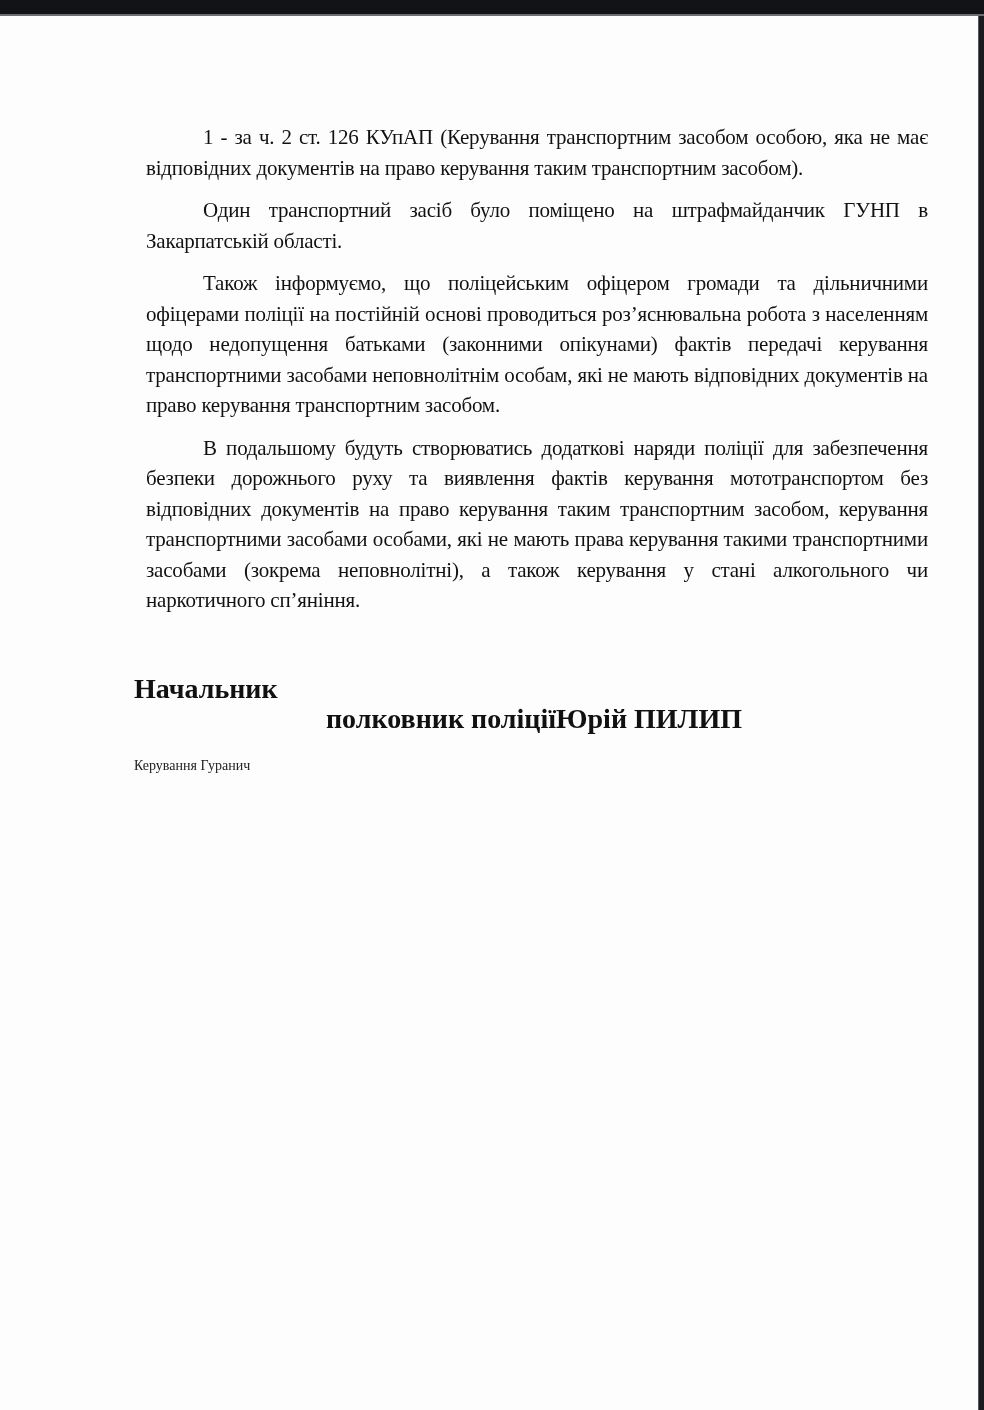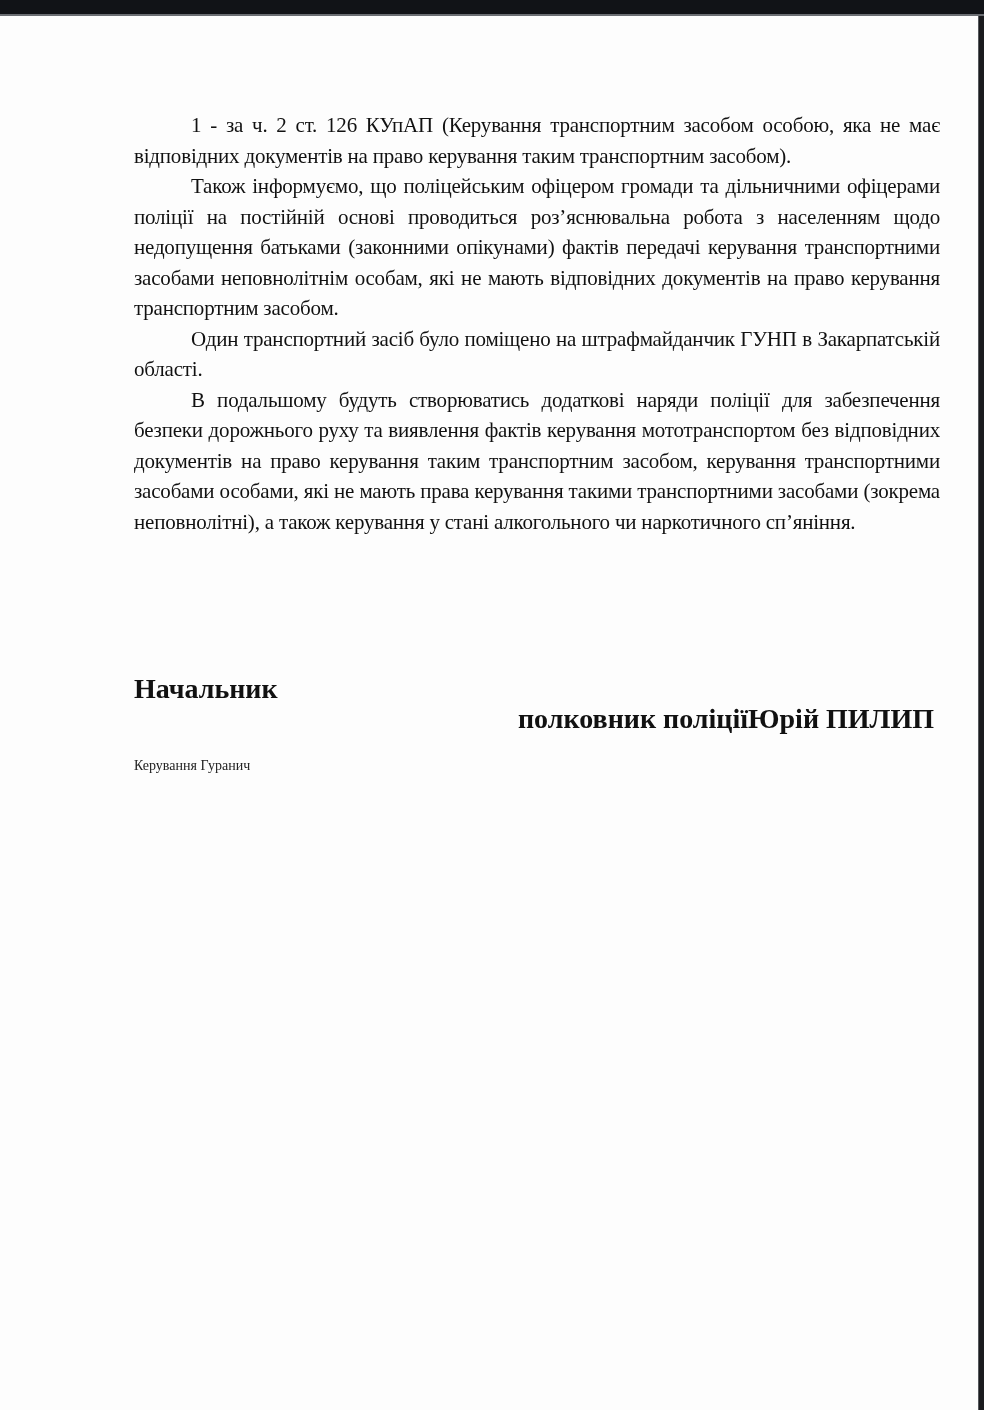--- a/index.html
+++ b/index.html
@@ -52,40 +52,40 @@
       left: 134px;
       top: 110px;
       width: 806px;
       font-family: "Liberation Serif", serif;
       font-size: 21px;
       line-height: 30.5px;
       color: #111;
       letter-spacing: -0.2px;
     }
     .para {
-      margin: 0;
+      margin: 12px;
       text-align: justify;
       text-indent: 57px;
       -webkit-hyphens: none;
       hyphens: none;
     }
     .signature {
       position: absolute;
       left: 134px;
       top: 674px;
       width: 800px;
       font-family: "Liberation Serif", serif;
       font-weight: bold;
       font-size: 28px;
       line-height: 30px;
       color: #111;
     }
     .sig-row {
       display: flex;
-      justify-content: flex-end;
+      justify-content: center;
       align-items: baseline;
     }
     .sig-name {
     }
     .executor {
       position: absolute;
       left: 134px;
       top: 758px;
       font-family: "Liberation Serif", serif;
       font-size: 14px;
@@ -97,22 +97,22 @@
 
 <div class="top-bar"></div>
 <div class="top-bar-edge"></div>
 
 <div class="page">
 </div>
 <div class="right-edge"></div>
 
 <div class="body-text">
   <p class="para">1 - за ч. 2 ст. 126 КУпАП (Керування транспортним засобом особою, яка не має відповідних документів на право керування таким транспортним засобом).</p>
+  <p class="para">Один транспортний засіб було поміщено на штрафмайданчик ГУНП в Закарпатській області.</p>
   <p class="para">Також інформуємо, що поліцейським офіцером громади та дільничними офіцерами поліції на постійній основі проводиться роз’яснювальна робота з населенням щодо недопущення батьками (законними опікунами) фактів передачі керування транспортними засобами неповнолітнім особам, які не мають відповідних документів на право керування транспортним засобом.</p>
-  <p class="para">Один транспортний засіб було поміщено на штрафмайданчик ГУНП в Закарпатській області.</p>
   <p class="para">В подальшому будуть створюватись додаткові наряди поліції для забезпечення безпеки дорожнього руху та виявлення фактів керування мототранспортом без відповідних документів на право керування таким транспортним засобом, керування транспортними засобами особами, які не мають права керування такими транспортними засобами (зокрема неповнолітні), а також керування у стані алкогольного чи наркотичного сп’яніння.</p>
 </div>
 
 <div class="signature">
   <div>Начальник</div>
   <div class="sig-row">
     <span>полковник поліції</span>
     <span class="sig-name">Юрій ПИЛИП</span>
   </div>
 </div>

